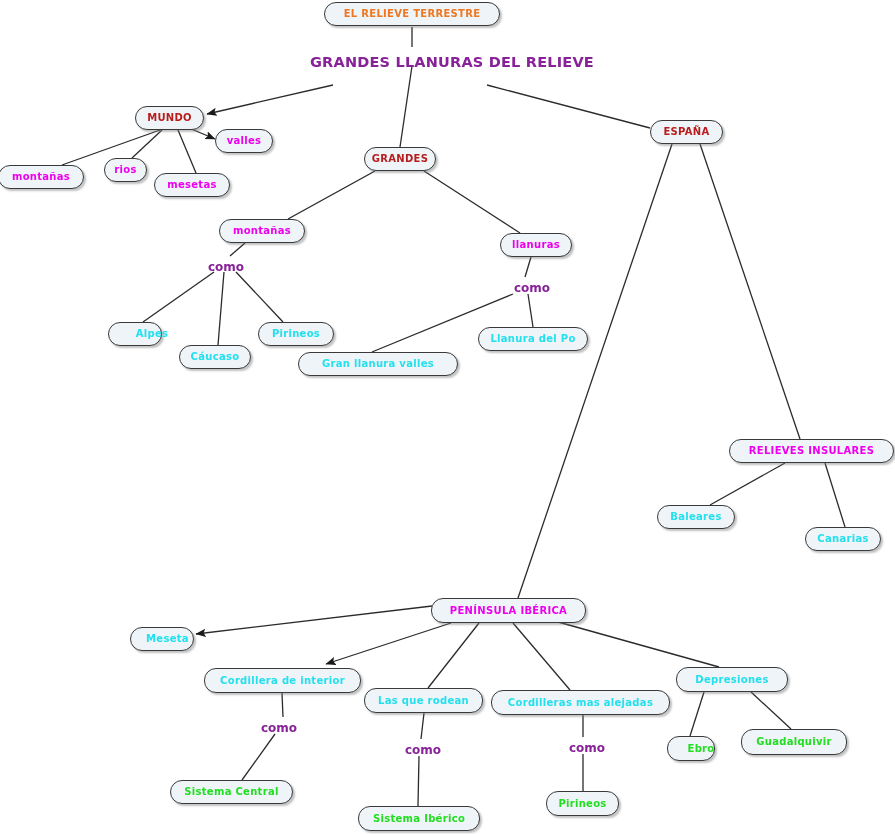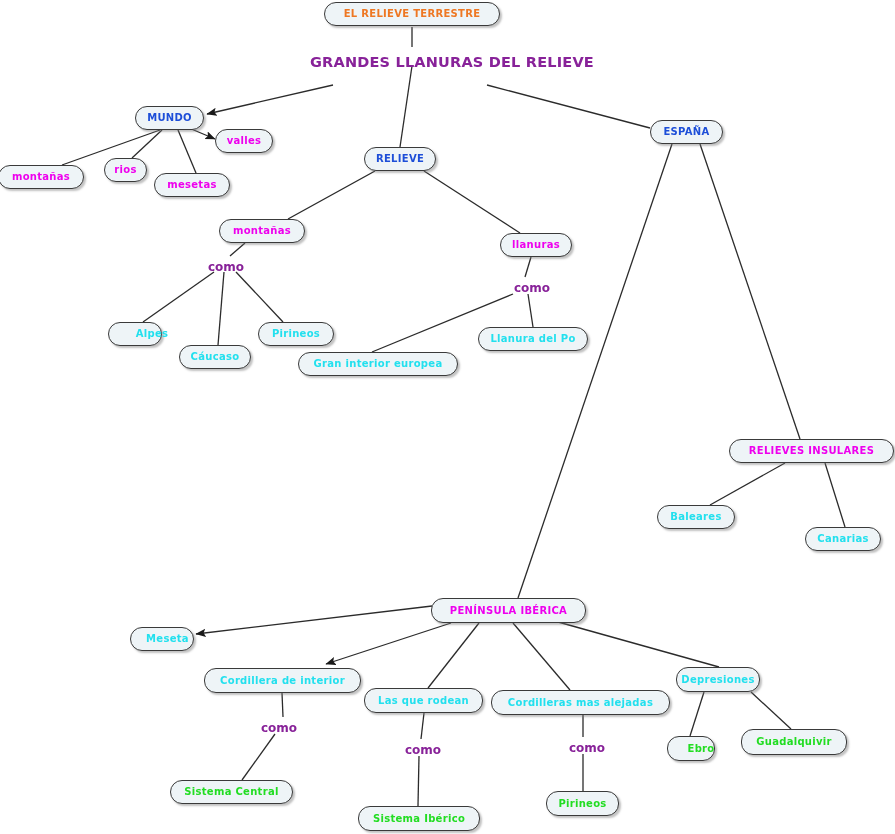--- a/index.html
+++ b/index.html
@@ -19,21 +19,21 @@
     display:flex;align-items:center;justify-content:center;
     font-weight:bold;
     font-size:10px;
     letter-spacing:0.3px;
     white-space:nowrap;
     padding:0 9px;
     z-index:3;
   }
   .node span{display:block;line-height:1;}
   .c-orange{color:#ee7722;}
-  .c-red{color:#1d4ed8;}
+  .c-red{color:#b91c1c;}
   .c-magenta{color:#ee00ee;}
   .c-cyan{color:#22e0ee;}
   .c-green{color:#22dd22;}
   .linklabel{
     position:absolute;
     color:#882299;
     font-size:12px;
     font-weight:bold;
     white-space:nowrap;
     background:transparent;
@@ -100,21 +100,21 @@
       <div class="linklabel" style="left: 569px; top: 742px;">como</div>
     </div>
   <div id="node-layer">
       <div class="node" style="left: 324px; top: 2px; width: 176px; height: 24px;">
         <span class="c-orange">EL RELIEVE TERRESTRE</span>
       </div>
       <div class="node" style="left: 135px; top: 106px; width: 69px; height: 24px;">
         <span class="c-red">MUNDO</span>
       </div>
       <div class="node" style="left: 364px; top: 147px; width: 72px; height: 24px;">
-        <span class="c-red">RELIEVE</span>
+        <span class="c-red">GRANDES</span>
       </div>
       <div class="node" style="left: 650px; top: 120px; width: 73px; height: 24px;">
         <span class="c-red">ESPAÑA</span>
       </div>
       <div class="node" style="left: -2px; top: 165px; width: 86px; height: 24px;">
         <span class="c-magenta">montañas</span>
       </div>
       <div class="node" style="left: 104px; top: 158px; width: 43px; height: 24px;">
         <span class="c-magenta">rios</span>
       </div>
@@ -133,21 +133,21 @@
       <div class="node" style="left: 108px; top: 322px; width: 52px; height: 24px; padding-left: 43px;">
         <span class="c-cyan">Alpes</span>
       </div>
       <div class="node" style="left: 179px; top: 345px; width: 72px; height: 24px;">
         <span class="c-cyan">Cáucaso</span>
       </div>
       <div class="node" style="left: 258px; top: 322px; width: 76px; height: 24px;">
         <span class="c-cyan">Pirineos</span>
       </div>
       <div class="node" style="left: 298px; top: 352px; width: 160px; height: 24px;">
-        <span class="c-cyan">Gran interior europea</span>
+        <span class="c-cyan">Gran llanura valles</span>
       </div>
       <div class="node" style="left: 478px; top: 327px; width: 110px; height: 24px;">
         <span class="c-cyan">Llanura del Po</span>
       </div>
       <div class="node" style="left: 729px; top: 439px; width: 165px; height: 24px;">
         <span class="c-magenta">RELIEVES INSULARES</span>
       </div>
       <div class="node" style="left: 657px; top: 505px; width: 78px; height: 24px;">
         <span class="c-cyan">Baleares</span>
       </div>
@@ -162,21 +162,21 @@
       </div>
       <div class="node" style="left: 204px; top: 668px; width: 157px; height: 25px;">
         <span class="c-cyan">Cordillera de interior</span>
       </div>
       <div class="node" style="left: 364px; top: 688px; width: 119px; height: 25px;">
         <span class="c-cyan">Las que rodean</span>
       </div>
       <div class="node" style="left: 491px; top: 690px; width: 179px; height: 25px;">
         <span class="c-cyan">Cordilleras mas alejadas</span>
       </div>
-      <div class="node" style="left: 676px; top: 667px; width: 84px; height: 25px;">
+      <div class="node" style="left: 676px; top: 667px; width: 112px; height: 25px;">
         <span class="c-cyan">Depresiones</span>
       </div>
       <div class="node" style="left: 170px; top: 780px; width: 123px; height: 24px;">
         <span class="c-green">Sistema Central</span>
       </div>
       <div class="node" style="left: 358px; top: 806px; width: 122px; height: 25px;">
         <span class="c-green">Sistema Ibérico</span>
       </div>
       <div class="node" style="left: 546px; top: 791px; width: 73px; height: 25px;">
         <span class="c-green">Pirineos</span>

